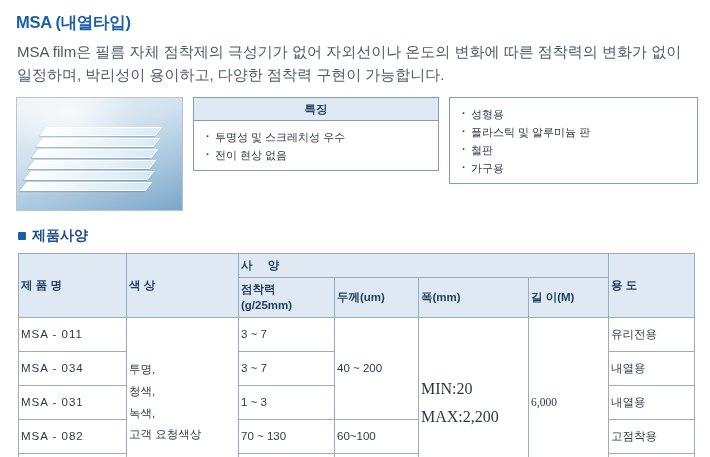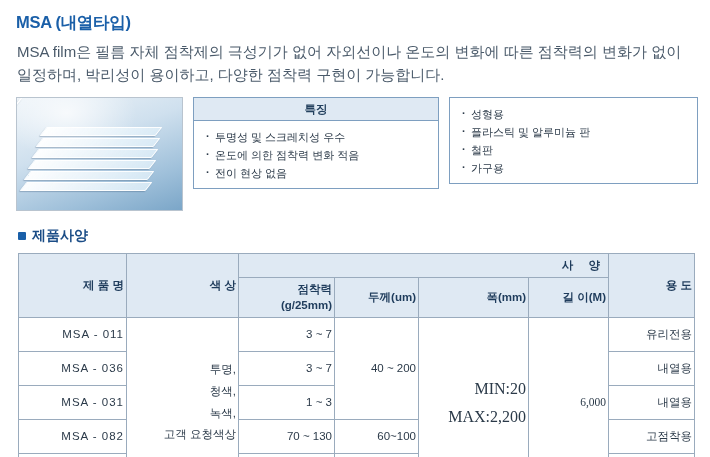--- a/index.html
+++ b/index.html
@@ -136,21 +136,21 @@
   table.spec {
     border-collapse: collapse;
     width: 676px;
     margin-left: 4px;
     table-layout: fixed;
   }
   table.spec th, table.spec td {
     border: 1px solid #9aabbd;
     font-size: 11.5px;
     color: #2b3a49;
-    text-align: right;
+    text-align: left;
     padding: 4px 2px;
     line-height: 1.35;
   }
   table.spec thead th {
     background: #dfe9f3;
     font-weight: bold;
     color: #1f3c5c;
   }
   table.spec thead th.grp {
     letter-spacing: 6px;
@@ -192,21 +192,20 @@
       <div class="sheet"></div>
       <div class="sheet"></div>
       <div class="sheet"></div>
     </div>
 
     <div class="box feature">
       <div class="box-head">특징</div>
       <div class="box-body">
         <ul>
           <li>투명성 및 스크레치성 우수</li>
-          <li>온도에 의한 점착력 변화 적음</li>
           <li>전이 현상 없음</li>
         </ul>
       </div>
     </div>
 
     <div class="box usage">
       <div class="box-body">
         <ul>
           <li>성형용</li>
           <li>플라스틱 및 알루미늄 판</li>
@@ -263,21 +262,21 @@
         <td rowspan="3">40 ~ 200</td>
         <td rowspan="5">
           <div class="mono-num">MIN:20</div>
           <div style="height:6px"></div>
           <div class="mono-num">MAX:2,200</div>
         </td>
         <td rowspan="5" class="mono-num">6,000</td>
         <td>유리전용</td>
       </tr>
       <tr>
-        <td class="name">MSA - 036</td>
+        <td class="name">MSA - 034</td>
         <td>3 ~ 7</td>
         <td>내열용</td>
       </tr>
       <tr>
         <td class="name">MSA - 031</td>
         <td>1 ~ 3</td>
         <td>내열용</td>
       </tr>
       <tr>
         <td class="name">MSA - 082</td>

